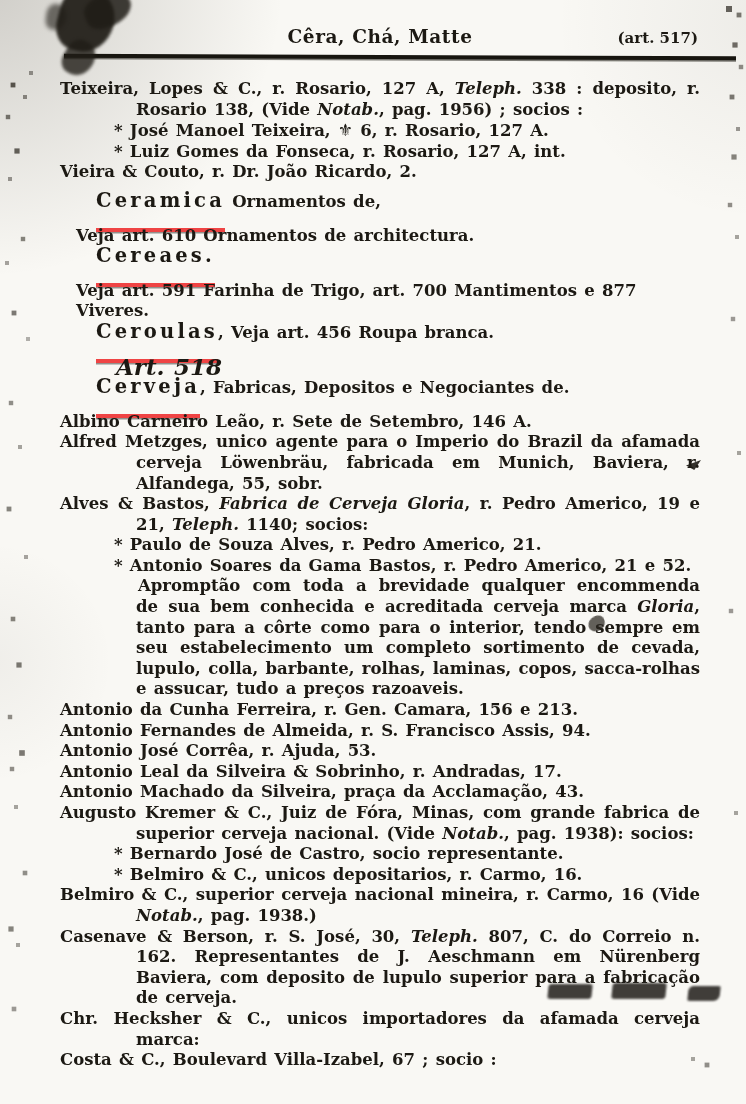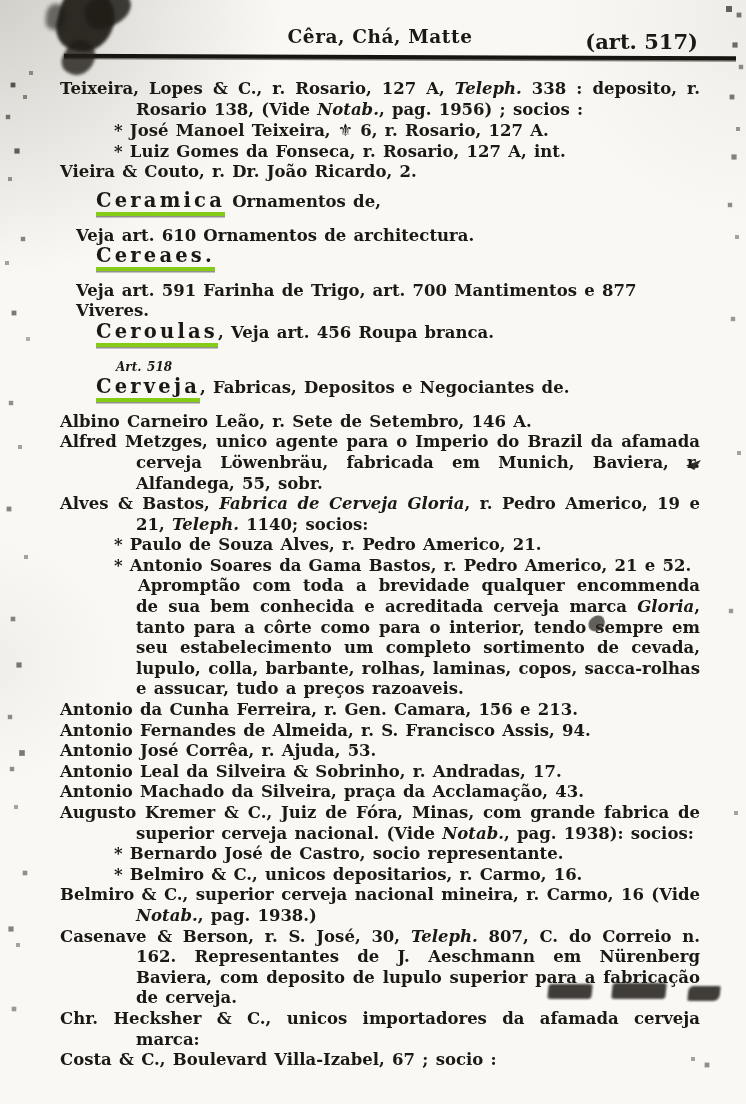--- a/index.html
+++ b/index.html
@@ -28,21 +28,21 @@
     z-index: 0;
   }
 
   
   .header-row { position: relative; text-align: center; height: 24px; z-index: 1; }
   .header-title {
     font-weight: bold; font-size: 18.5px; letter-spacing: .6px;
   }
   .header-art {
     position: absolute; right: 2px; top: 3px;
-    font-weight: bold; font-size: 21px;
+    font-weight: bold; font-size: 15px;
   }
   .header-rule {
     height: 4px; background: #17150f;
     margin: 5px -36px 0 4px;
     transform: rotate(0.22deg);
     box-shadow: 0 1.5px 0 rgba(23,21,15,.55);
     z-index: 1; position: relative;
   }
 
   
@@ -53,33 +53,33 @@
     font-weight: bold;
     line-height: 20.6px;
     word-spacing: 1.5px;
   }
   .para { margin: 0; }
   .para.entry { padding-left: 76px; text-indent: -76px; text-align: justify; }
   .para.sub   { padding-left: 76px; text-indent: -22px; text-align: justify; }
   .para.block { padding-left: 76px; text-indent: 2px;  text-align: justify; }
   .para.veja  { padding-left: 16px; }
   .para.heading { padding-left: 36px; }
-  .para.art   { padding-left: 56px; font-style: italic; font-size: 12px; }
+  .para.art   { padding-left: 56px; font-style: italic; font-size: 23px; }
   .para.brand { padding-left: 40px; }
 
   .sp-sm { margin-top: 8px; }
   .sp-md { margin-top: 13px; }
 
   .seg-n  { }
   .seg-i  { font-style: italic; margin-top: 44px; }
   .seg-h  {
     font-size: 19.5px; letter-spacing: 3.2px;
-    border-bottom: 4px solid #84cc16;
+    border-bottom: 4px solid #ef4444;
     box-shadow: 0 1.5px 0 rgba(23,21,15,.45);
-    padding-bottom: 0px;
+    padding-bottom: 16px;
   }
   .seg-sc { font-variant: small-caps; letter-spacing: 1.2px; font-size: 15.5px; }
   .seg-orn { font-family: "DejaVu Sans", sans-serif; font-size: 17px; }
 
   
   .noise { position: absolute; z-index: 2; pointer-events: none; }
   .blob  { background: #201d17; border-radius: 46% 54% 58% 42%; filter: blur(1.4px); }
   .blob1 { left: 58px; top: -12px; width: 56px; height: 64px; transform: rotate(14deg); opacity: .93; }
   .blob2 { left: 84px; top: -6px;  width: 48px; height: 32px; transform: rotate(-22deg); opacity: .85; }
   .blob3 { left: 64px; top: 40px;  width: 30px; height: 36px; transform: rotate(30deg); opacity: .8; }

